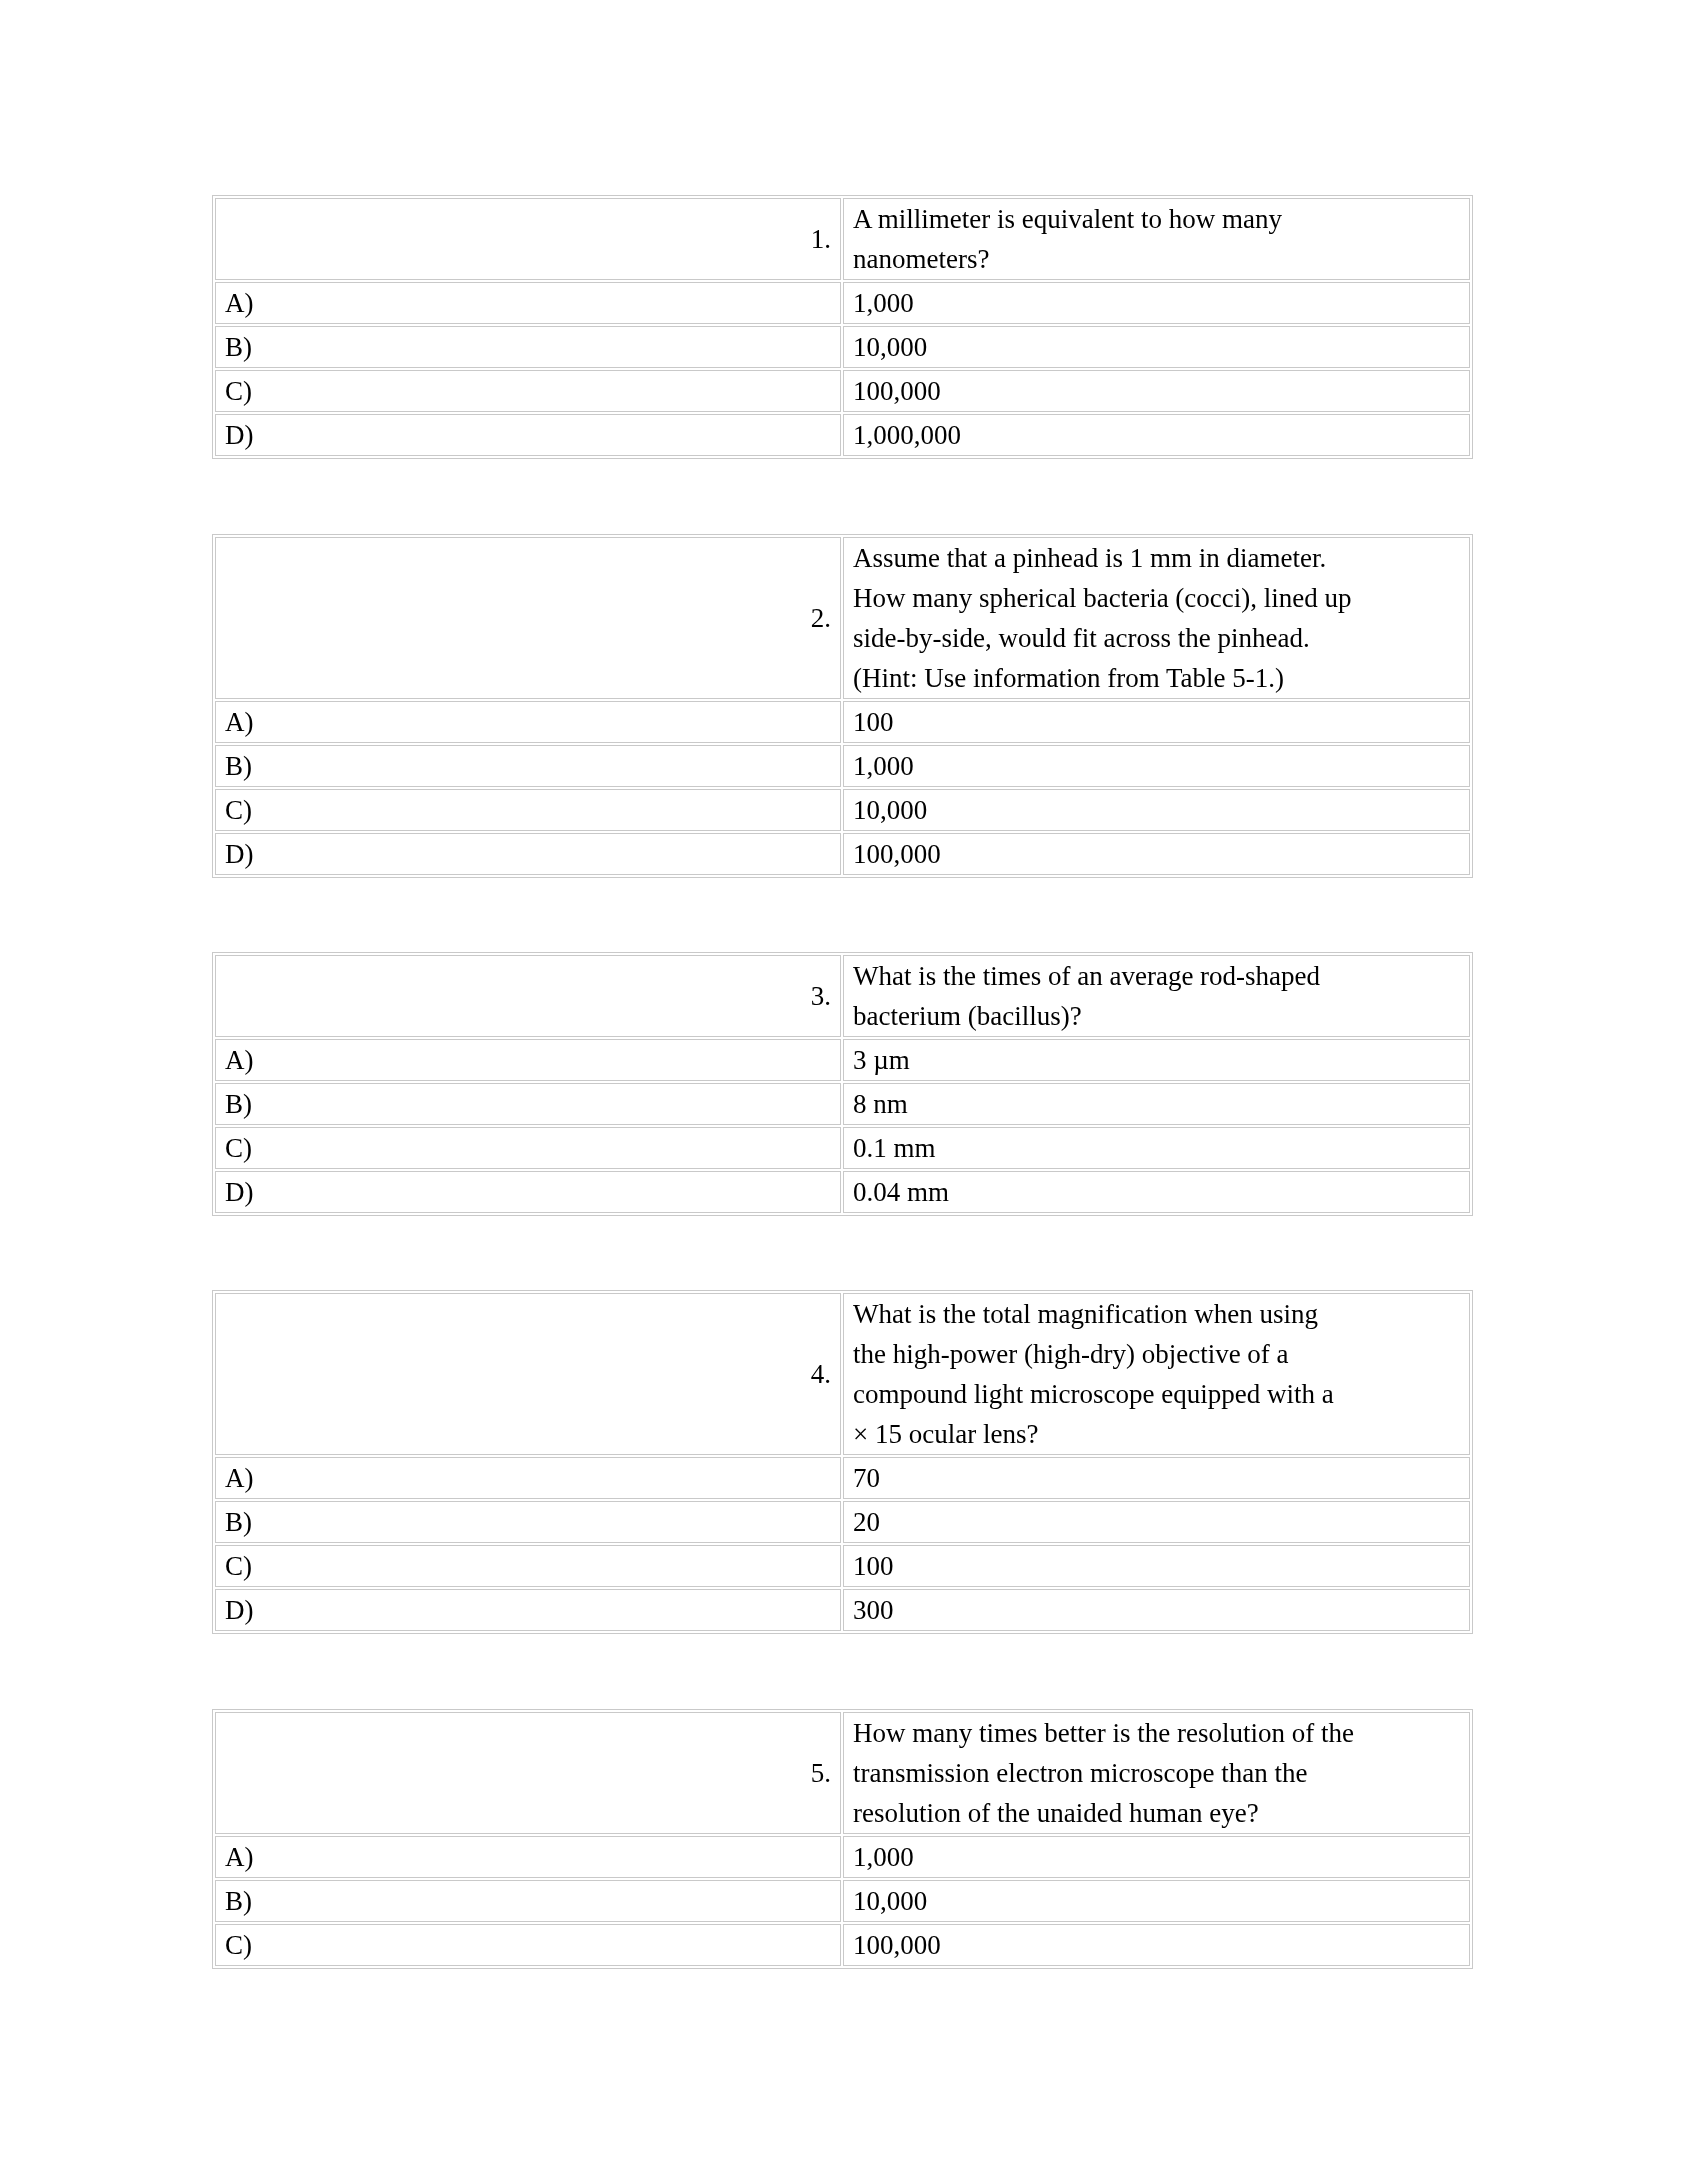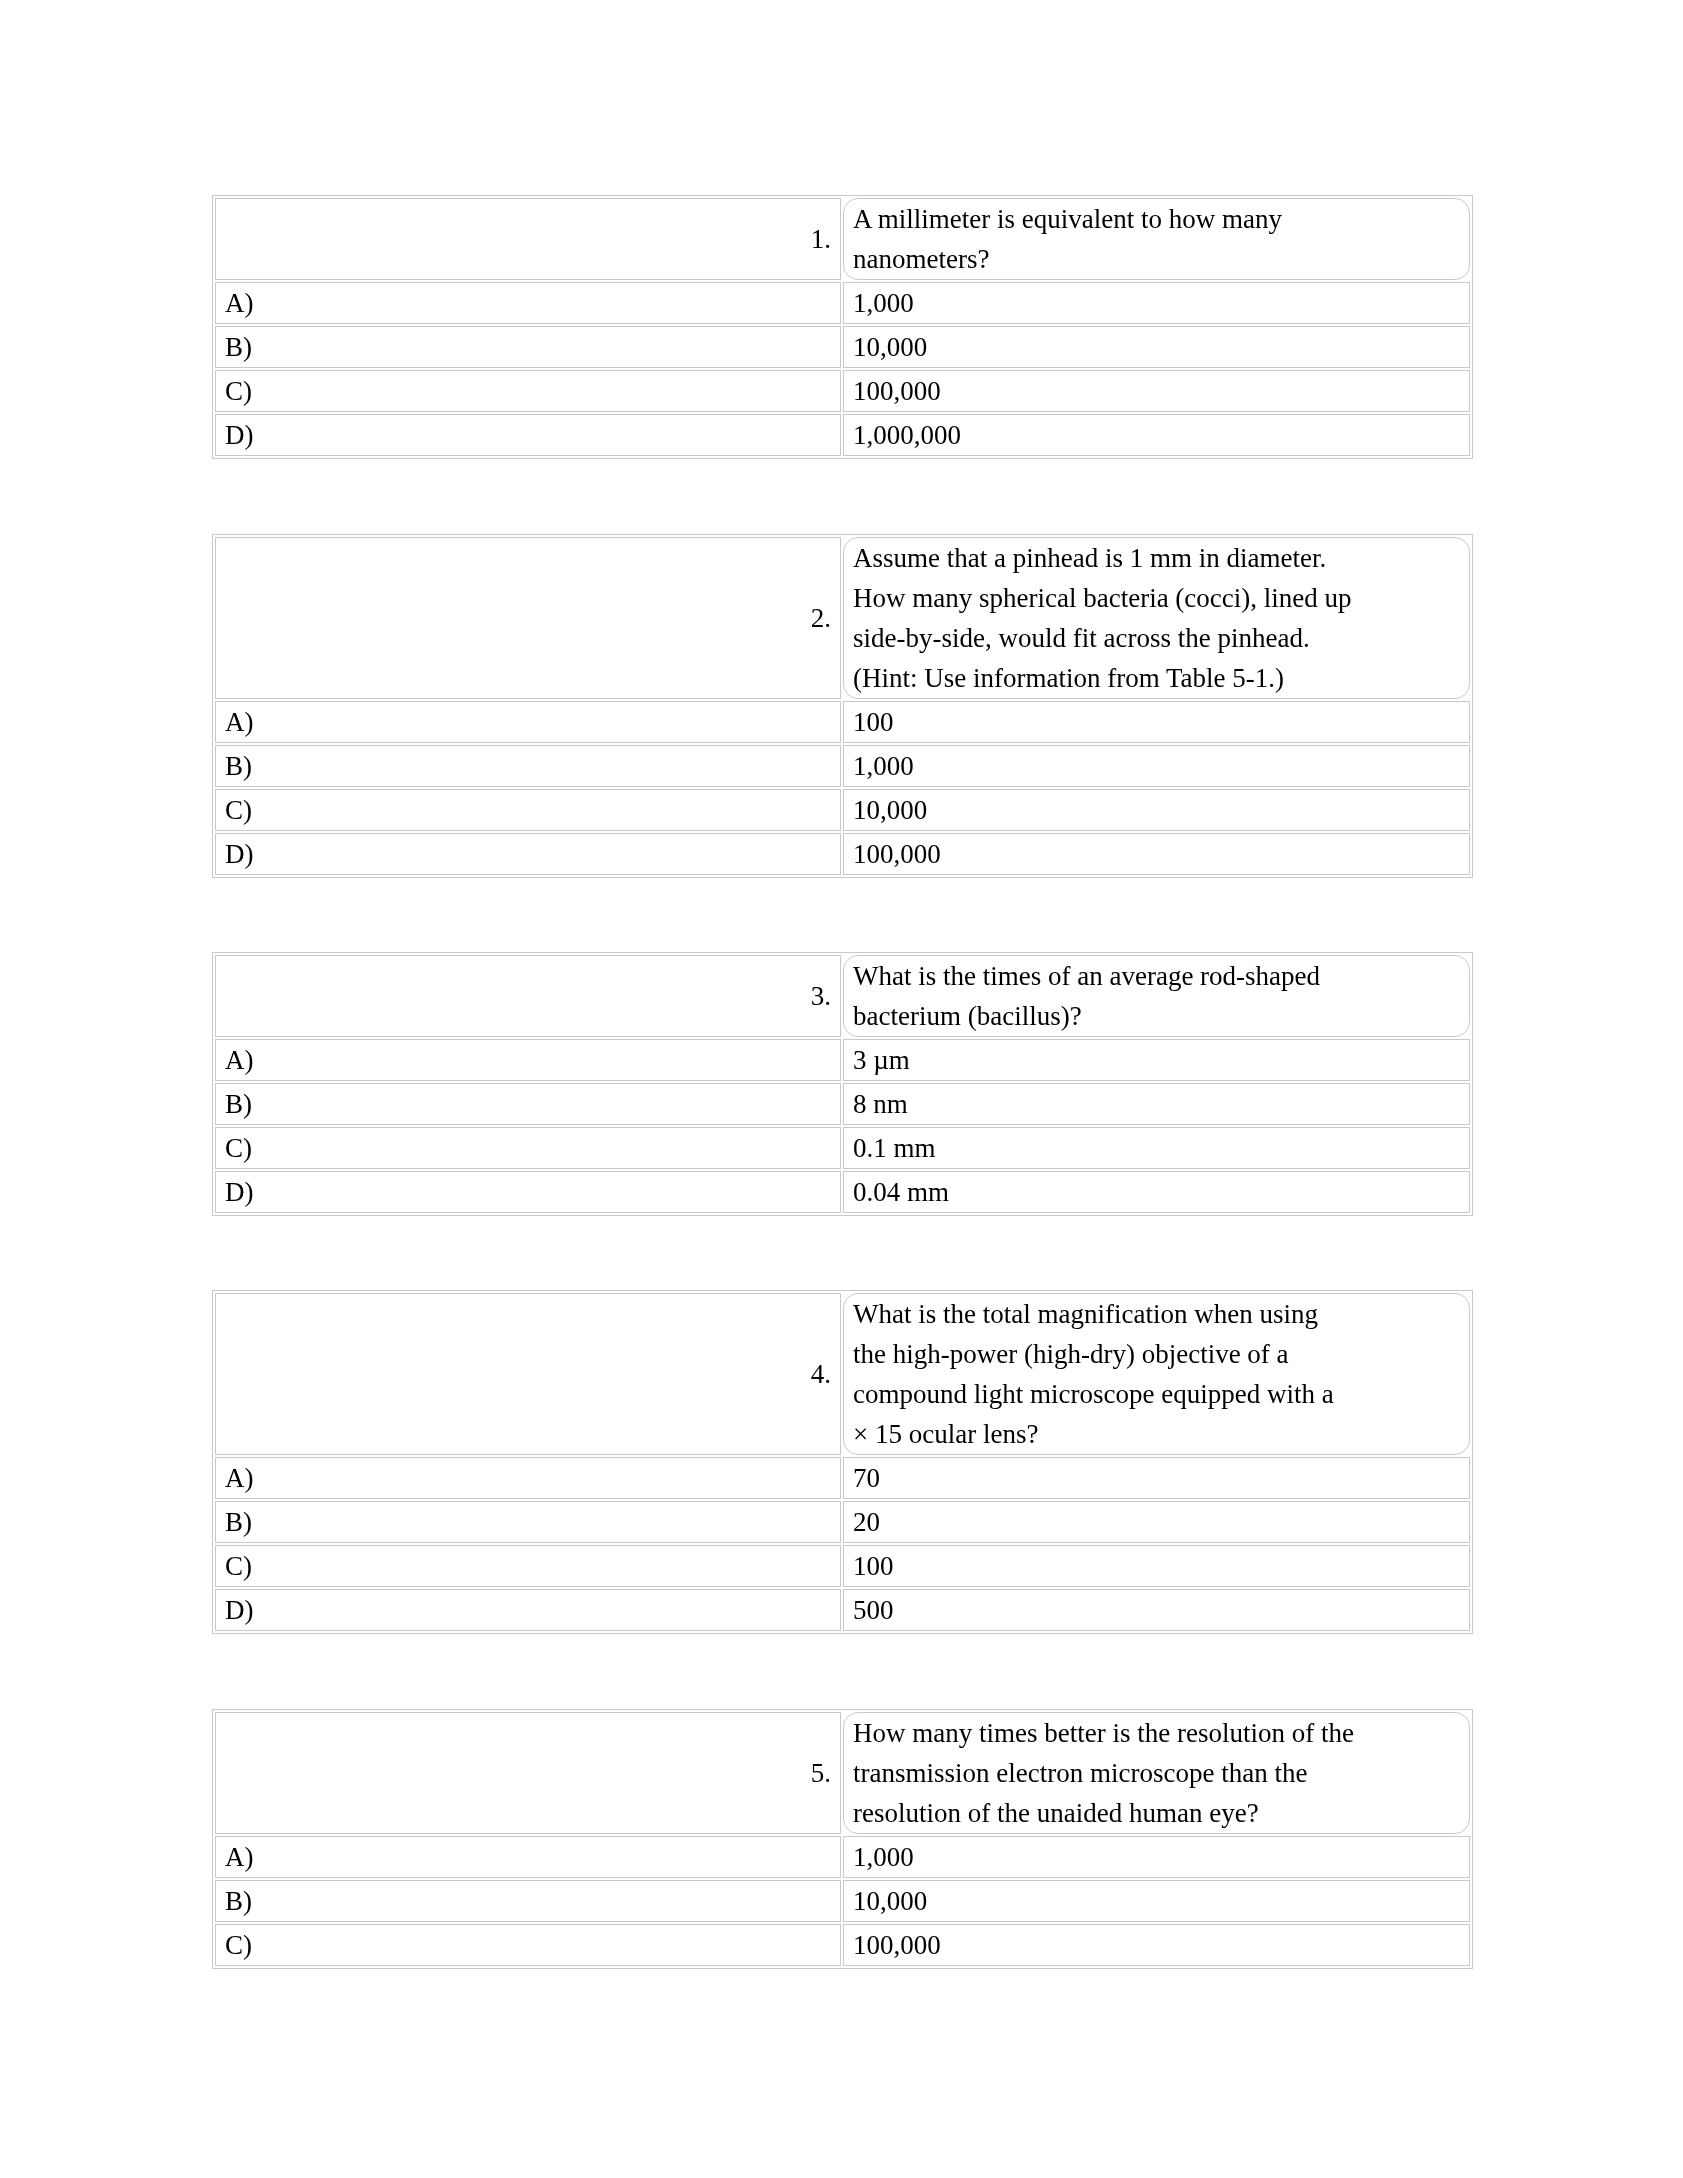--- a/index.html
+++ b/index.html
@@ -34,21 +34,20 @@
   td.num {
     width: 626px;
     text-align: right;
     vertical-align: middle;
   }
   td.qtext {
     vertical-align: middle;
     white-space: pre-line;
     padding-top: 1px;
     padding-bottom: 1px;
-    border-radius: 15px;
   }
   tr.opt td {
     height: 41px;
     vertical-align: middle;
   }
   
   #t1 { top: 195px; }
   #t2 { top: 534px; }
   #t3 { top: 952px; }
   #t4 { top: 1290px; }
@@ -153,21 +152,21 @@
     <tr class="opt">
       <td>B)</td>
       <td>20</td>
     </tr>
     <tr class="opt">
       <td>C)</td>
       <td>100</td>
     </tr>
     <tr class="opt">
       <td>D)</td>
-      <td>500</td>
+      <td>300</td>
     </tr>
   </tbody>
 </table>
 
 <table id="t5" class="qt">
   <tbody>
     <tr class="qrow">
       <td class="num">5.</td>
       <td class="qtext">How many times better is the resolution of the
 transmission electron microscope than the

